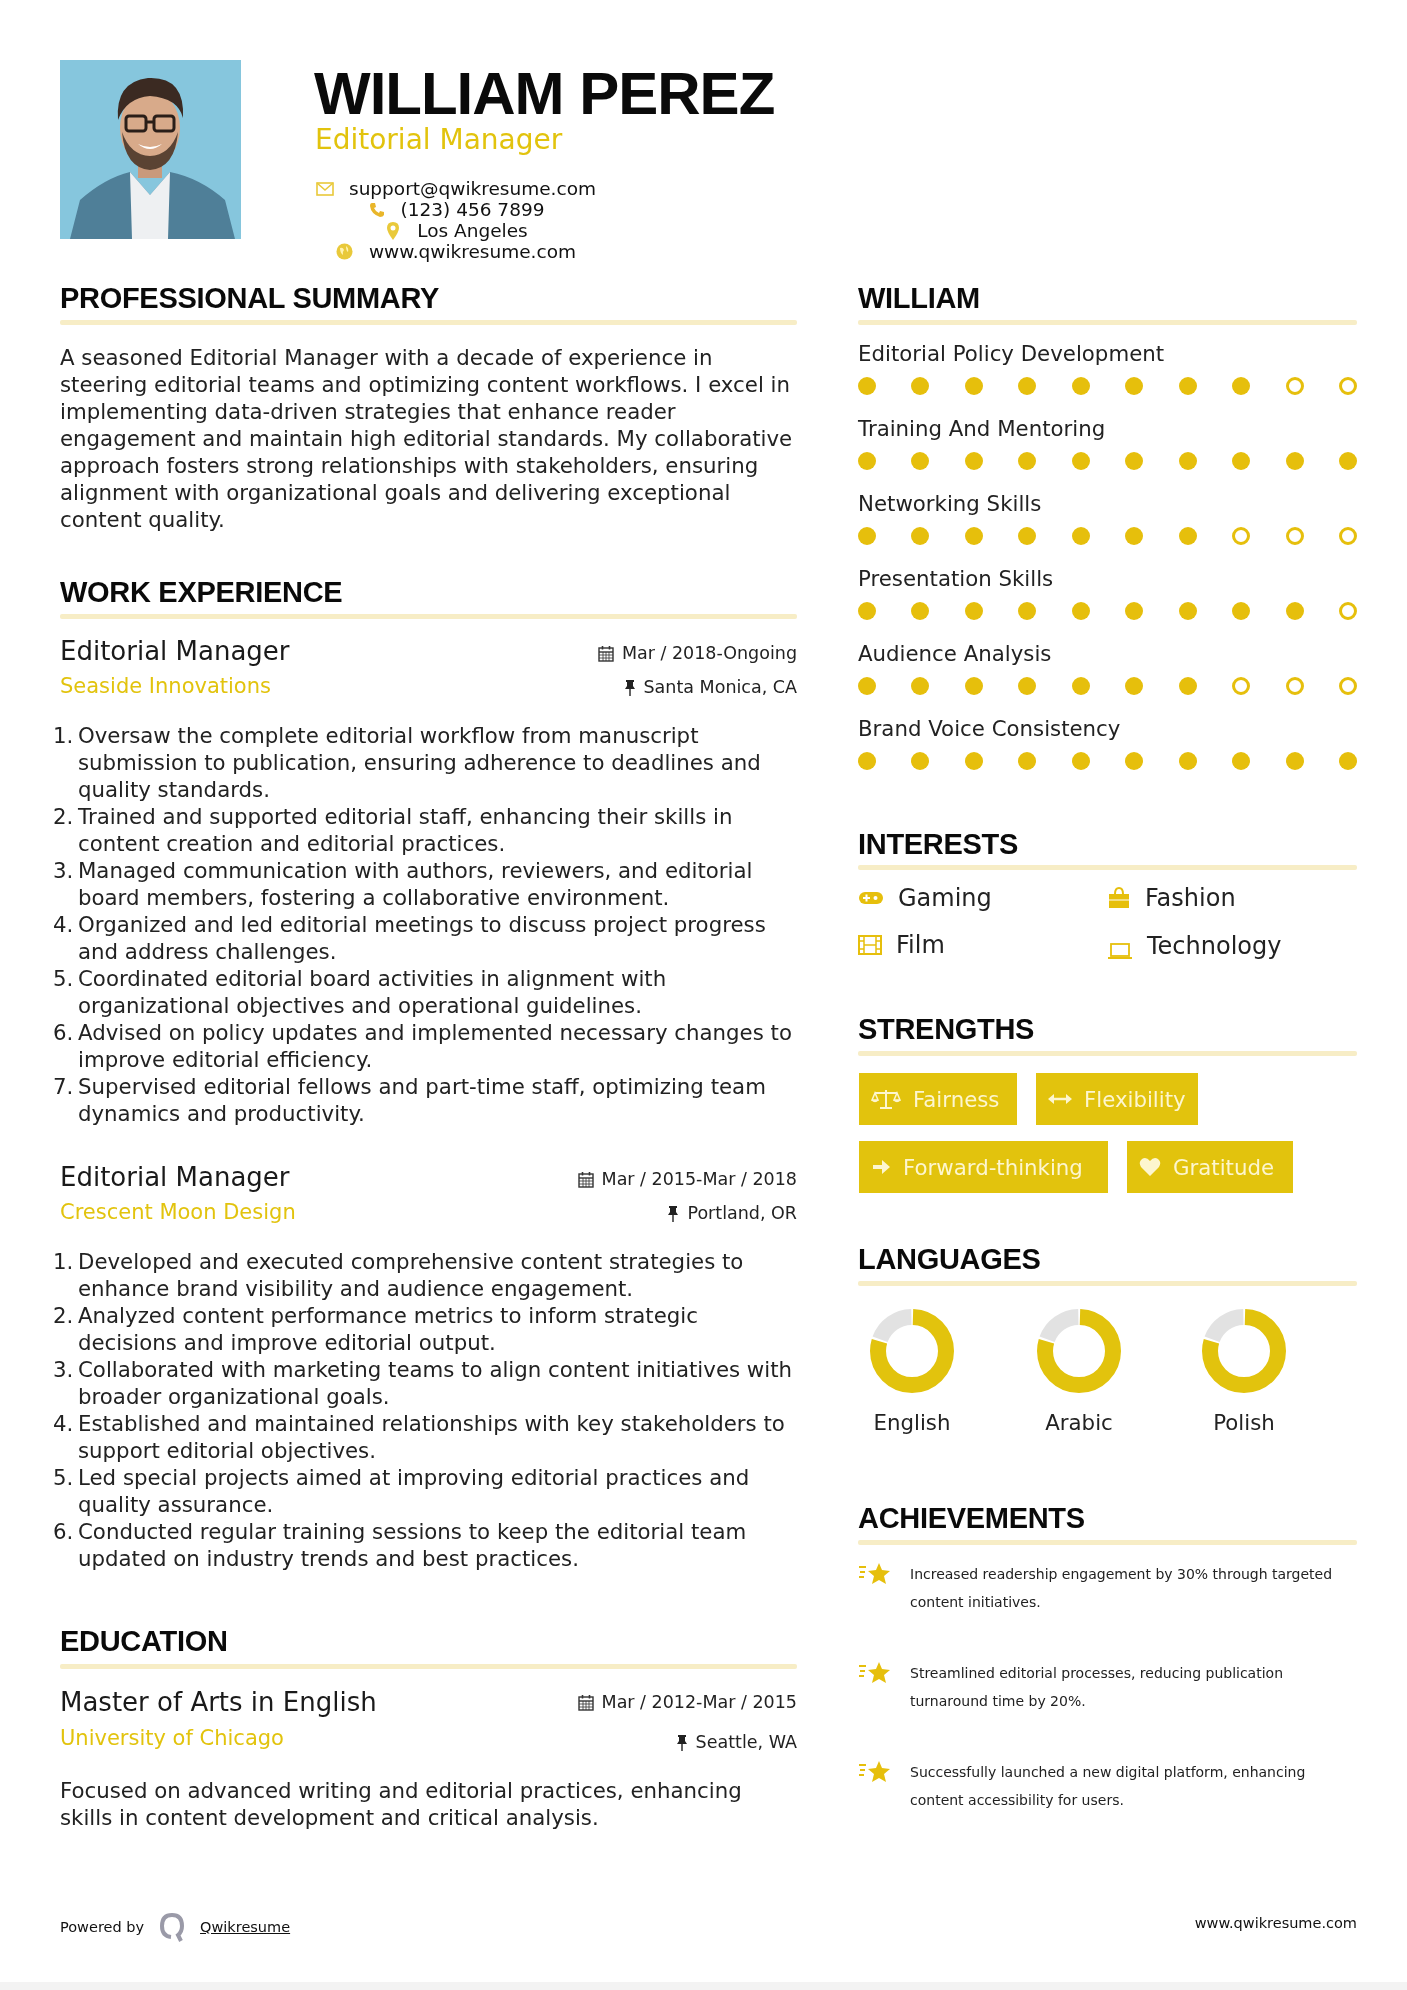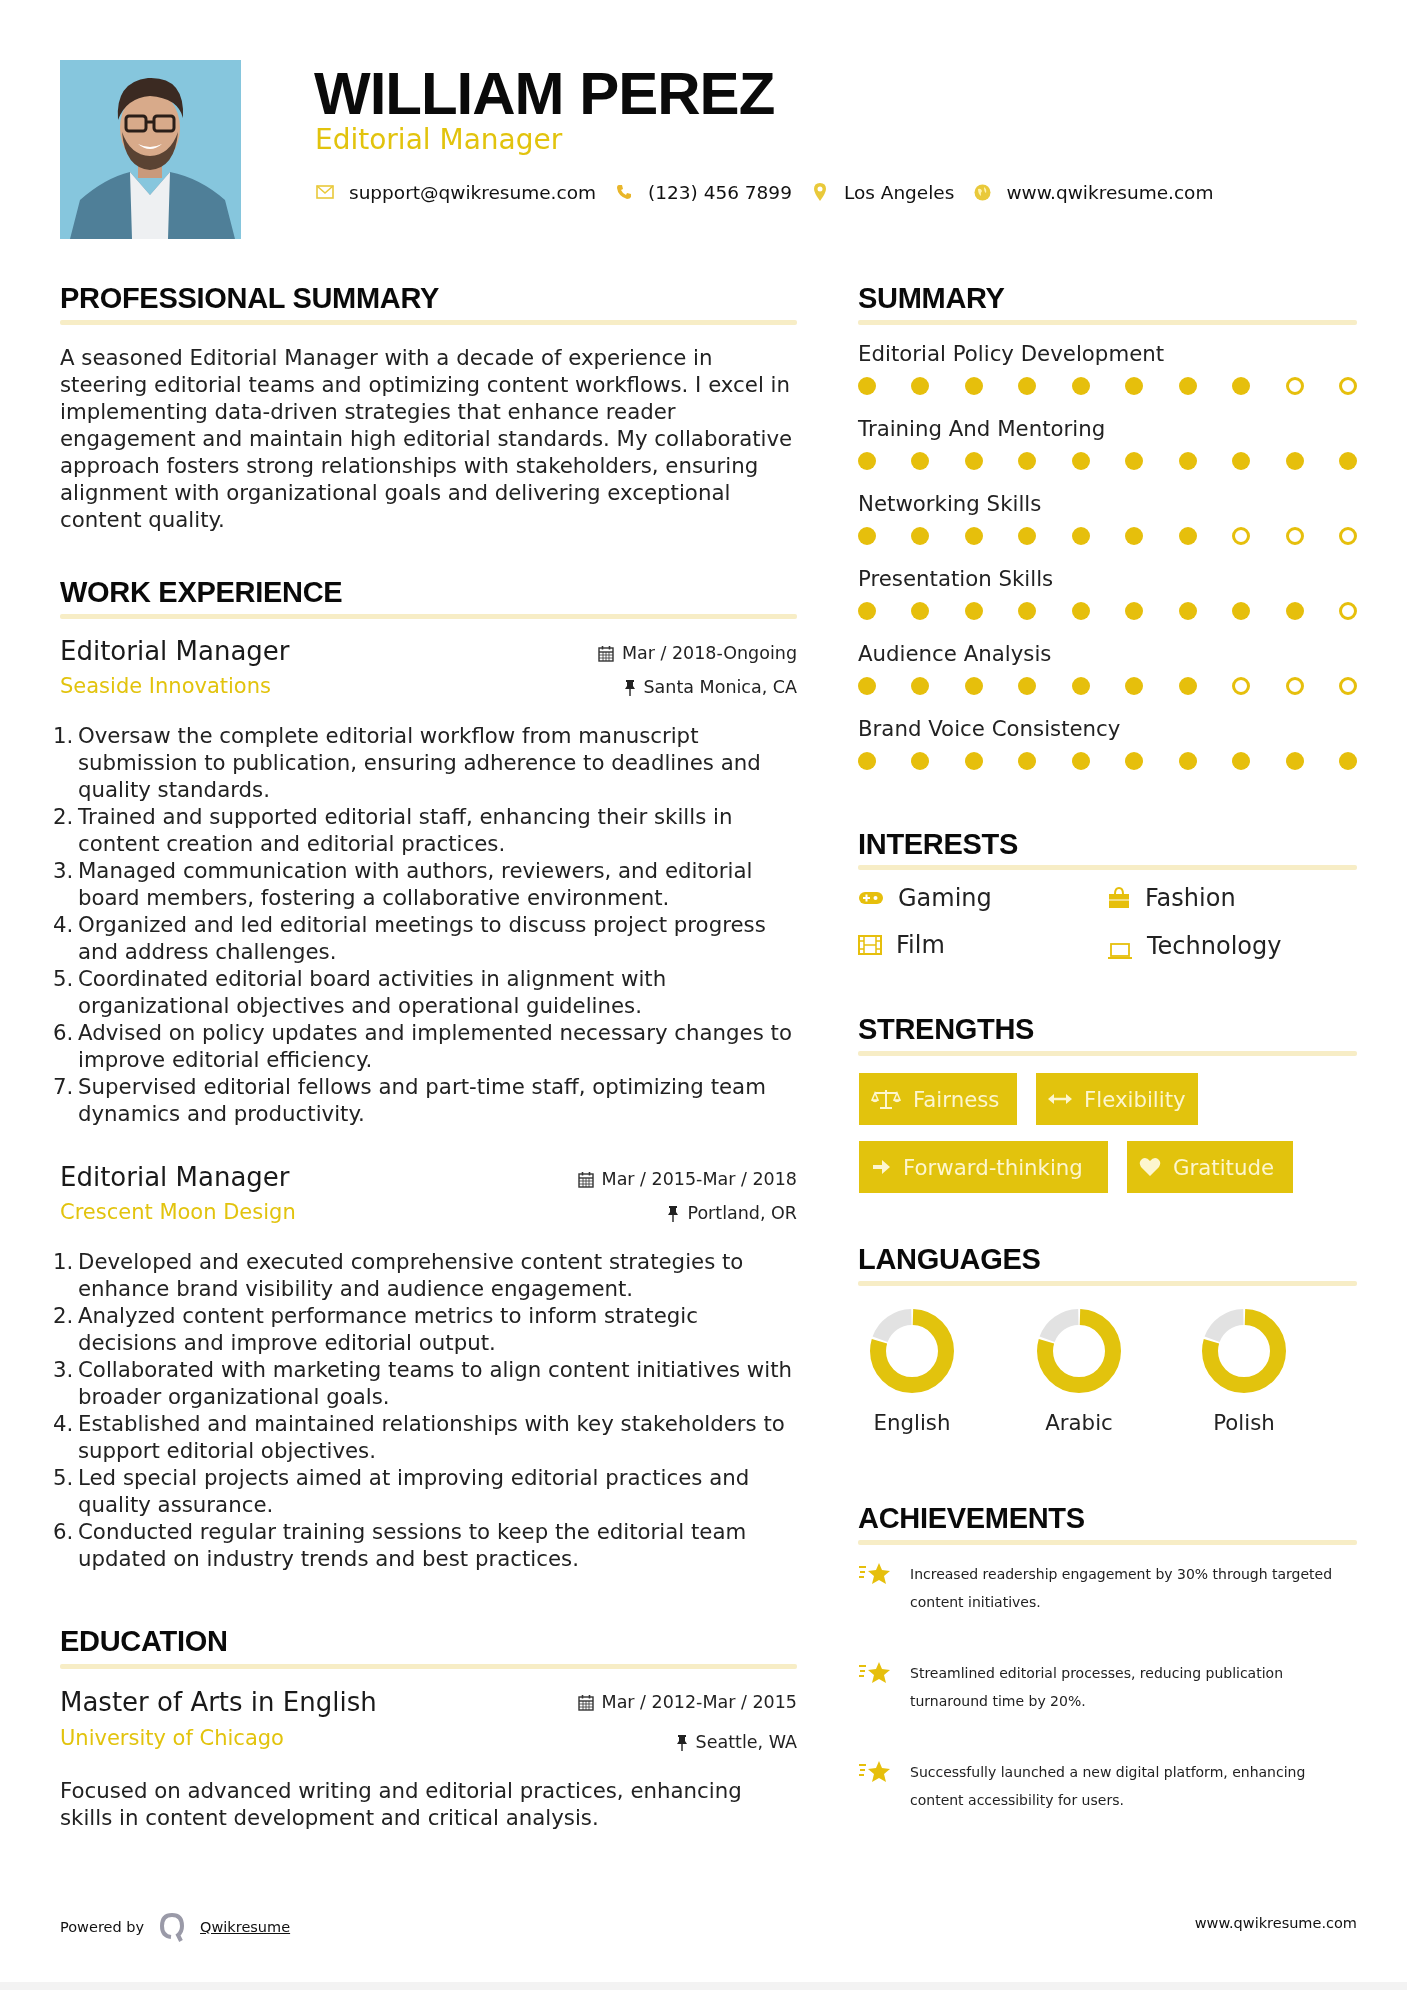--- a/index.html
+++ b/index.html
@@ -5,21 +5,21 @@
   * { box-sizing: border-box; margin: 0; padding: 0; }
   html, body { width: 1407px; height: 1990px; background: #ffffff; }
   body { position: relative; font-family: "DejaVu Sans", sans-serif; color: #1a1a1a; overflow: hidden; }
 
   .abs { position: absolute; }
 
   
   .photo { left: 60px; top: 60px; width: 181px; height: 179px; background: #86c6dd; overflow: hidden; }
   .name { left: 314px; top: 60px; font-family: "Liberation Sans", sans-serif; font-weight: bold; font-size: 60px; letter-spacing: -1px; color: #0a0a0a; line-height: 68px; }
   .jobtitle { left: 315px; top: 120px; font-size: 28px; color: #e2c30d; line-height: 40px; }
-  .contacts { left: 315px; top: 178px; display: flex; align-items: center; font-size: 18.5px; color: #111; height: 28px; white-space: nowrap; }
+  .contacts { left: 315px; top: 178px; display: flex; align-items: center; font-size: 18.5px; color: #111; height: 28px; white-space: nowrap; flex-direction: column; }
   .contacts .ci { display: flex; align-items: center; margin-right: 18px; }
   .contacts .ico { width: 20px; height: 20px; margin-right: 14px; display: inline-flex; align-items: center; justify-content: center; }
 
   
   .sec-title { font-family: "Liberation Sans", sans-serif; font-weight: bold; font-size: 29px; color: #0a0a0a; line-height: 34px; letter-spacing: -0.3px; }
   .sec-rule { height: 5px; background: #f7edc6; border-radius: 2px; }
 
   .left { left: 60px; width: 737px; }
   .right { left: 858px; width: 499px; }
 
@@ -214,21 +214,21 @@
   <div class="abs job-meta" style="right:0; top:44px;">
     <svg width="12" height="17" viewBox="0 0 12 17">
         <path d="M2 1 H10 V3 H9 V7 L11 10 H1 L3 7 V3 H2 Z" fill="#222"></path>
         <rect x="5.3" y="10" width="1.4" height="7" fill="#222"></rect>
       </svg>
     <span>Seattle, WA</span>
   </div>
 </div>
 <div class="abs left body-text" style="top:1777px;">Focused on advanced writing and editorial practices, enhancing skills in content development and critical analysis.</div>
 
-<div class="abs right sec-title" style="top:281px;">SUMMARY</div>
+<div class="abs right sec-title" style="top:281px;">WILLIAM</div>
 <div class="abs right sec-rule" style="top:320px;"></div>
 <div class="abs right" style="top:340px;" id="skills-list">
     <div style="position: absolute; left: 0px; top: 0px; width: 499px;">
       <div class="skill-name">Editorial Policy Development</div>
       <div class="dots">
         <span class="dot"></span>
         <span class="dot"></span>
         <span class="dot"></span>
         <span class="dot"></span>
         <span class="dot"></span>

